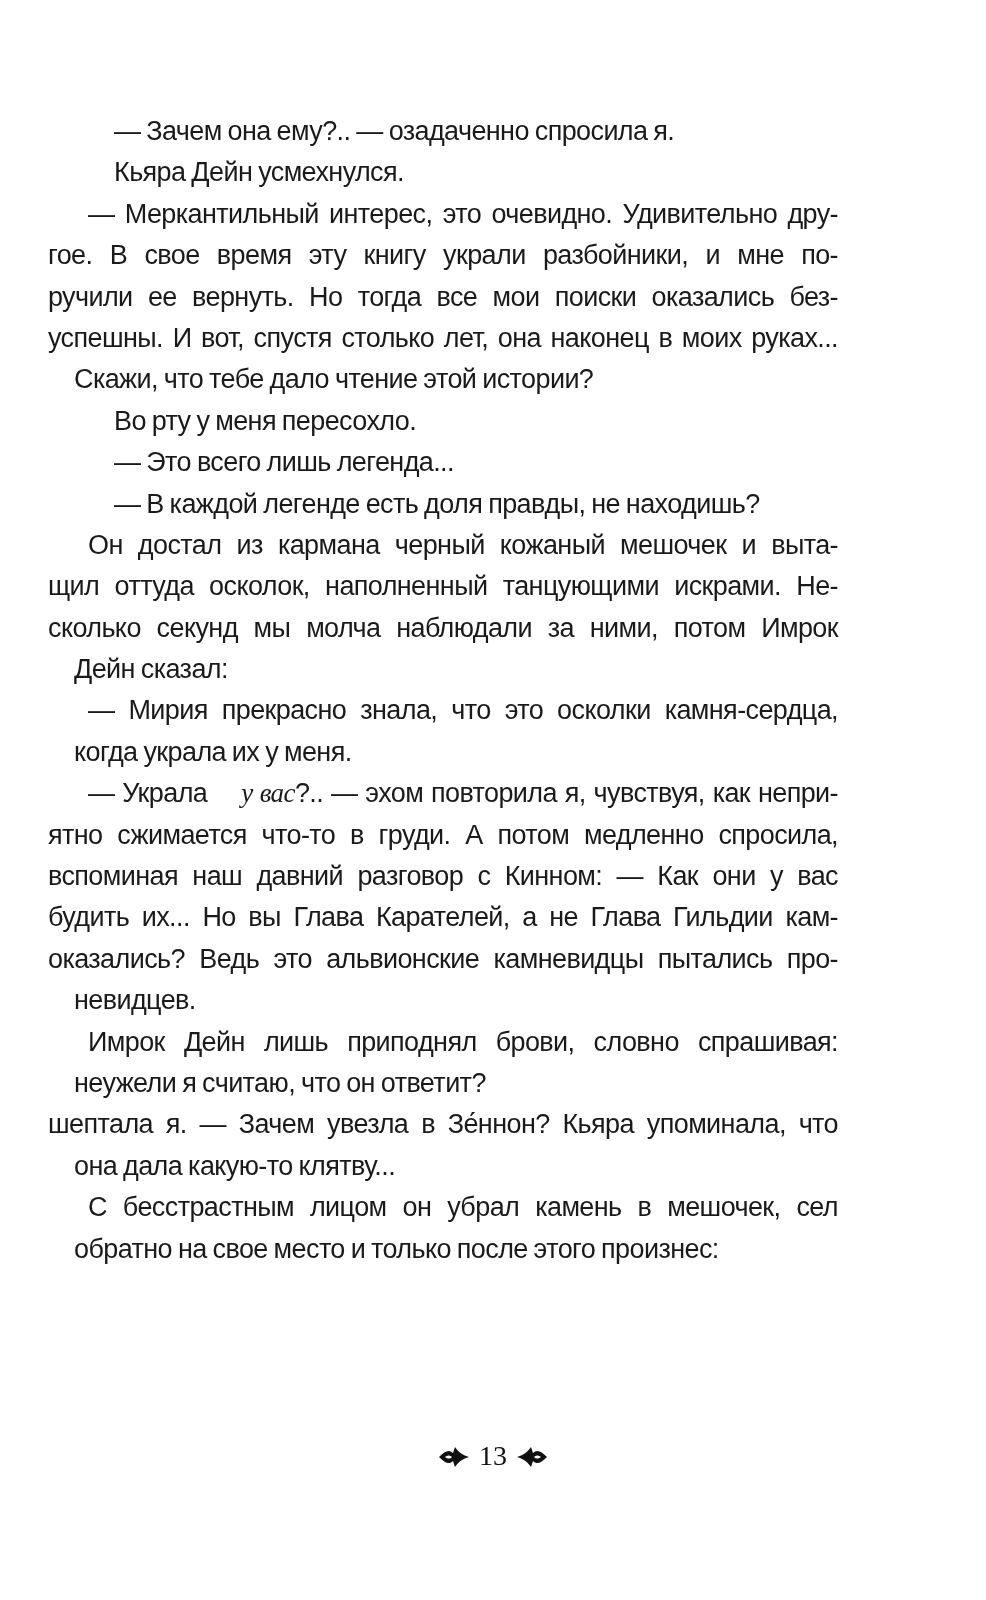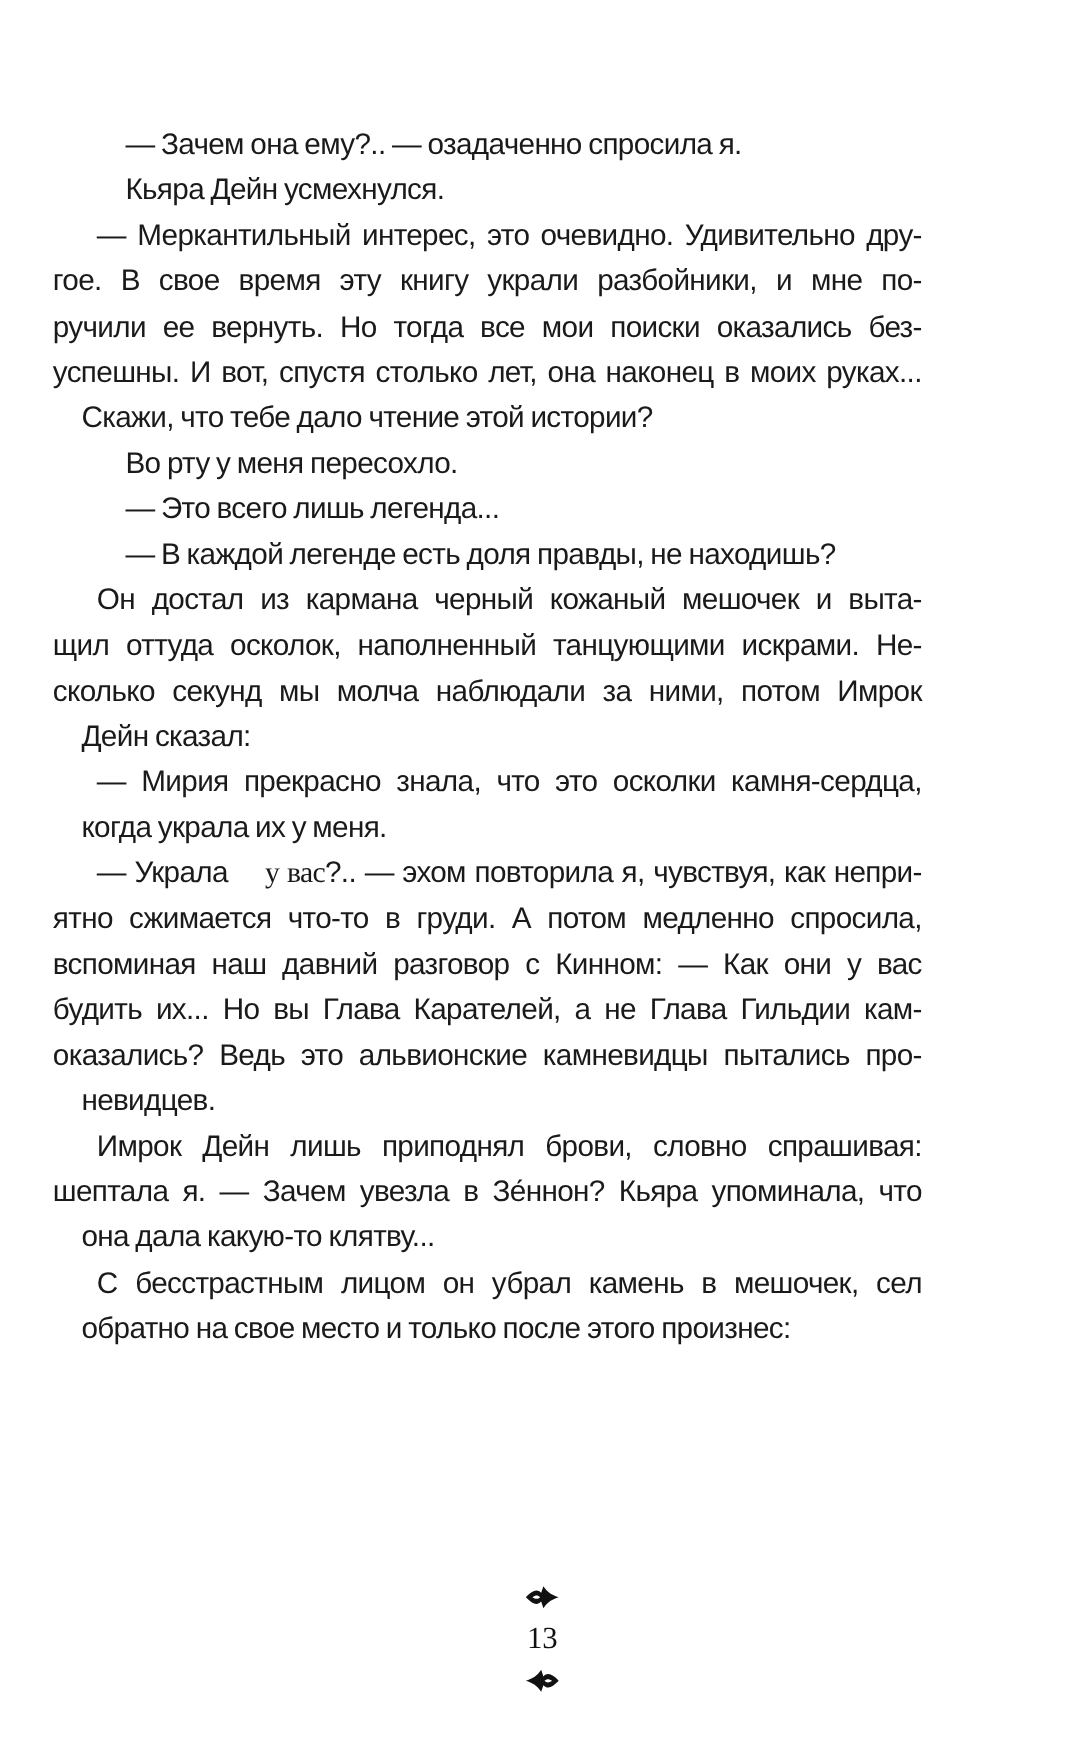--- a/index.html
+++ b/index.html
@@ -8,25 +8,25 @@
       position: absolute; left: 48px; top: 111px; width: 790px;
       font-family: "Liberation Sans", "DejaVu Sans", sans-serif;
       font-size: 27px; color: #1a1a1a;
       line-height: 41.4px;
       letter-spacing: -0.6px;
       word-spacing: -1px;
     }
     .line { display: block; height: 41.4px; white-space: nowrap; text-align: justify; text-align-last: justify; }
     .line.last { text-align: left; text-align-last: left; margin-left: 26px; }
     .line.indent { padding-left: 40px; }
-    .line .it { font-family: "Liberation Serif", serif; margin-left: 26px; }
+    .line .it { font-style: italic; font-family: "Liberation Serif", serif; margin-left: 26px; }
     .folio {
       position: absolute; top: 1440px; left: 0; width: 986px; text-align: center;
       font-family: "Liberation Serif", serif; font-size: 28px; color: #111;
-      display: flex; justify-content: center; align-items: center; gap: 10px; flex-direction: column;
+      display: flex; justify-content: center; align-items: center; gap: 10px;
     }
     .orn { display: inline-block; width: 30px; height: 24px; }
   </style>
 </head>
 <body>
 
 <div class="page" id="page-body">
     <div>
       <span class="line indent last">— Зачем она ему?.. — озадаченно спросила я.</span>
     </div>
@@ -62,20 +62,21 @@
     <div>
       <span class="line indent">— Украла <span class="it">у вас</span>?.. — эхом повторила я, чувствуя, как непри-</span>
       <span class="line">ятно сжимается что-то в груди. А потом медленно спросила,</span>
       <span class="line">вспоминая наш давний разговор с Кинном: — Как они у вас</span>
       <span class="line">будить их... Но вы Глава Карателей, а не Глава Гильдии кам-</span>
       <span class="line">оказались? Ведь это альвионские камневидцы пытались про-</span>
       <span class="line last">невидцев.</span>
     </div>
     <div>
       <span class="line indent">Имрок Дейн лишь приподнял брови, словно спрашивая:</span>
+      <span class="line last">неужели я считаю, что он ответит?</span>
     </div>
     <div>
       <span class="line">шептала я. — Зачем увезла в Зе́ннон? Кьяра упоминала, что</span>
       <span class="line last">она дала какую-то клятву...</span>
     </div>
     <div>
       <span class="line indent">С бесстрастным лицом он убрал камень в мешочек, сел</span>
       <span class="line last">обратно на свое место и только после этого произнес:</span>
     </div>
   </div>

